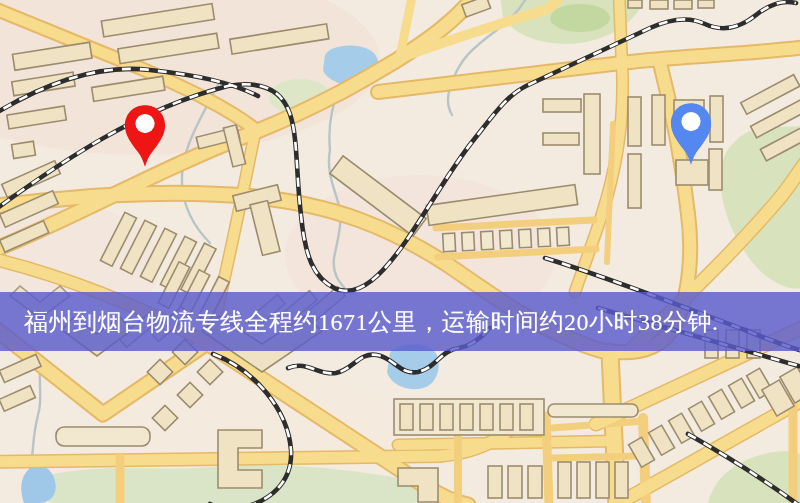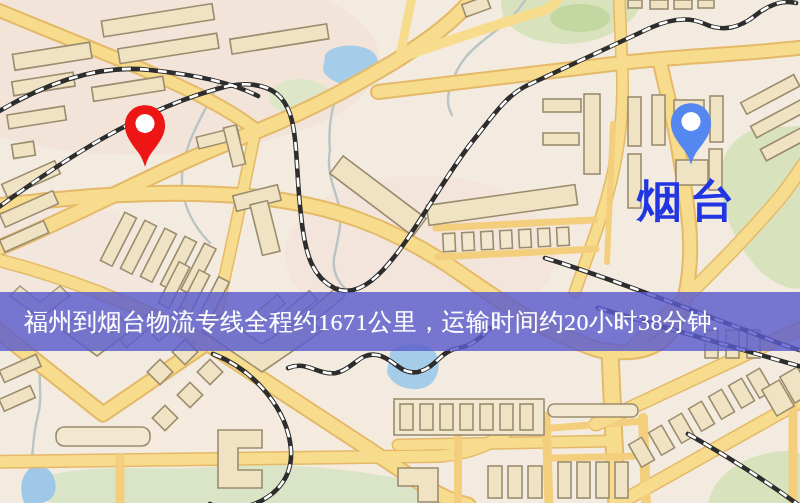--- a/index.html
+++ b/index.html
@@ -287,21 +287,20 @@
         <path class="rww" d="M-12,118 C45,82 100,64 150,70 C196,75 230,82 258,96"></path>
         <path class="rww" d="M545,258 C610,278 680,306 745,330 C765,338 785,346 806,352"></path>
         <path class="rww" d="M598,308 C668,328 736,348 806,368"></path>
         <path class="rww" d="M213,354 C255,370 288,410 291,450 C293,482 270,502 240,508 C228,510 218,508 210,504"></path>
         <path class="rww" d="M288,368 C308,360 318,376 336,373 C354,369 359,352 377,355 C394,358 400,375 418,372 C436,368 441,350 459,348 C471,346 481,338 490,328"></path>
         <path class="rww" d="M688,434 C725,455 762,478 800,506"></path>
       </g>
     </g>
   </svg>
 
-  <div class="city-label" id="label-yantai">烟台</div>
 
   <svg class="pin" style="left:122px;top:103px;" width="46" height="66" viewBox="0 0 48 68">
     <path d="M24,2 C12,2 3,11 3,23 C3,33 10,42 16,50 C20,55 22,60 24,66 C26,60 28,55 32,50 C38,42 45,33 45,23 C45,11 36,2 24,2 Z" fill="#ee1515"></path>
     <circle cx="24" cy="21" r="10" fill="#ffffff"></circle>
   </svg>
   <svg class="pin" style="left:668px;top:101px;" width="46" height="66" viewBox="0 0 48 68">
     <path d="M24,2 C12,2 3,11 3,23 C3,33 10,42 16,50 C20,55 22,60 24,66 C26,60 28,55 32,50 C38,42 45,33 45,23 C45,11 36,2 24,2 Z" fill="#5487ef"></path>
     <circle cx="24" cy="21" r="10" fill="#ffffff"></circle>
   </svg>
 

